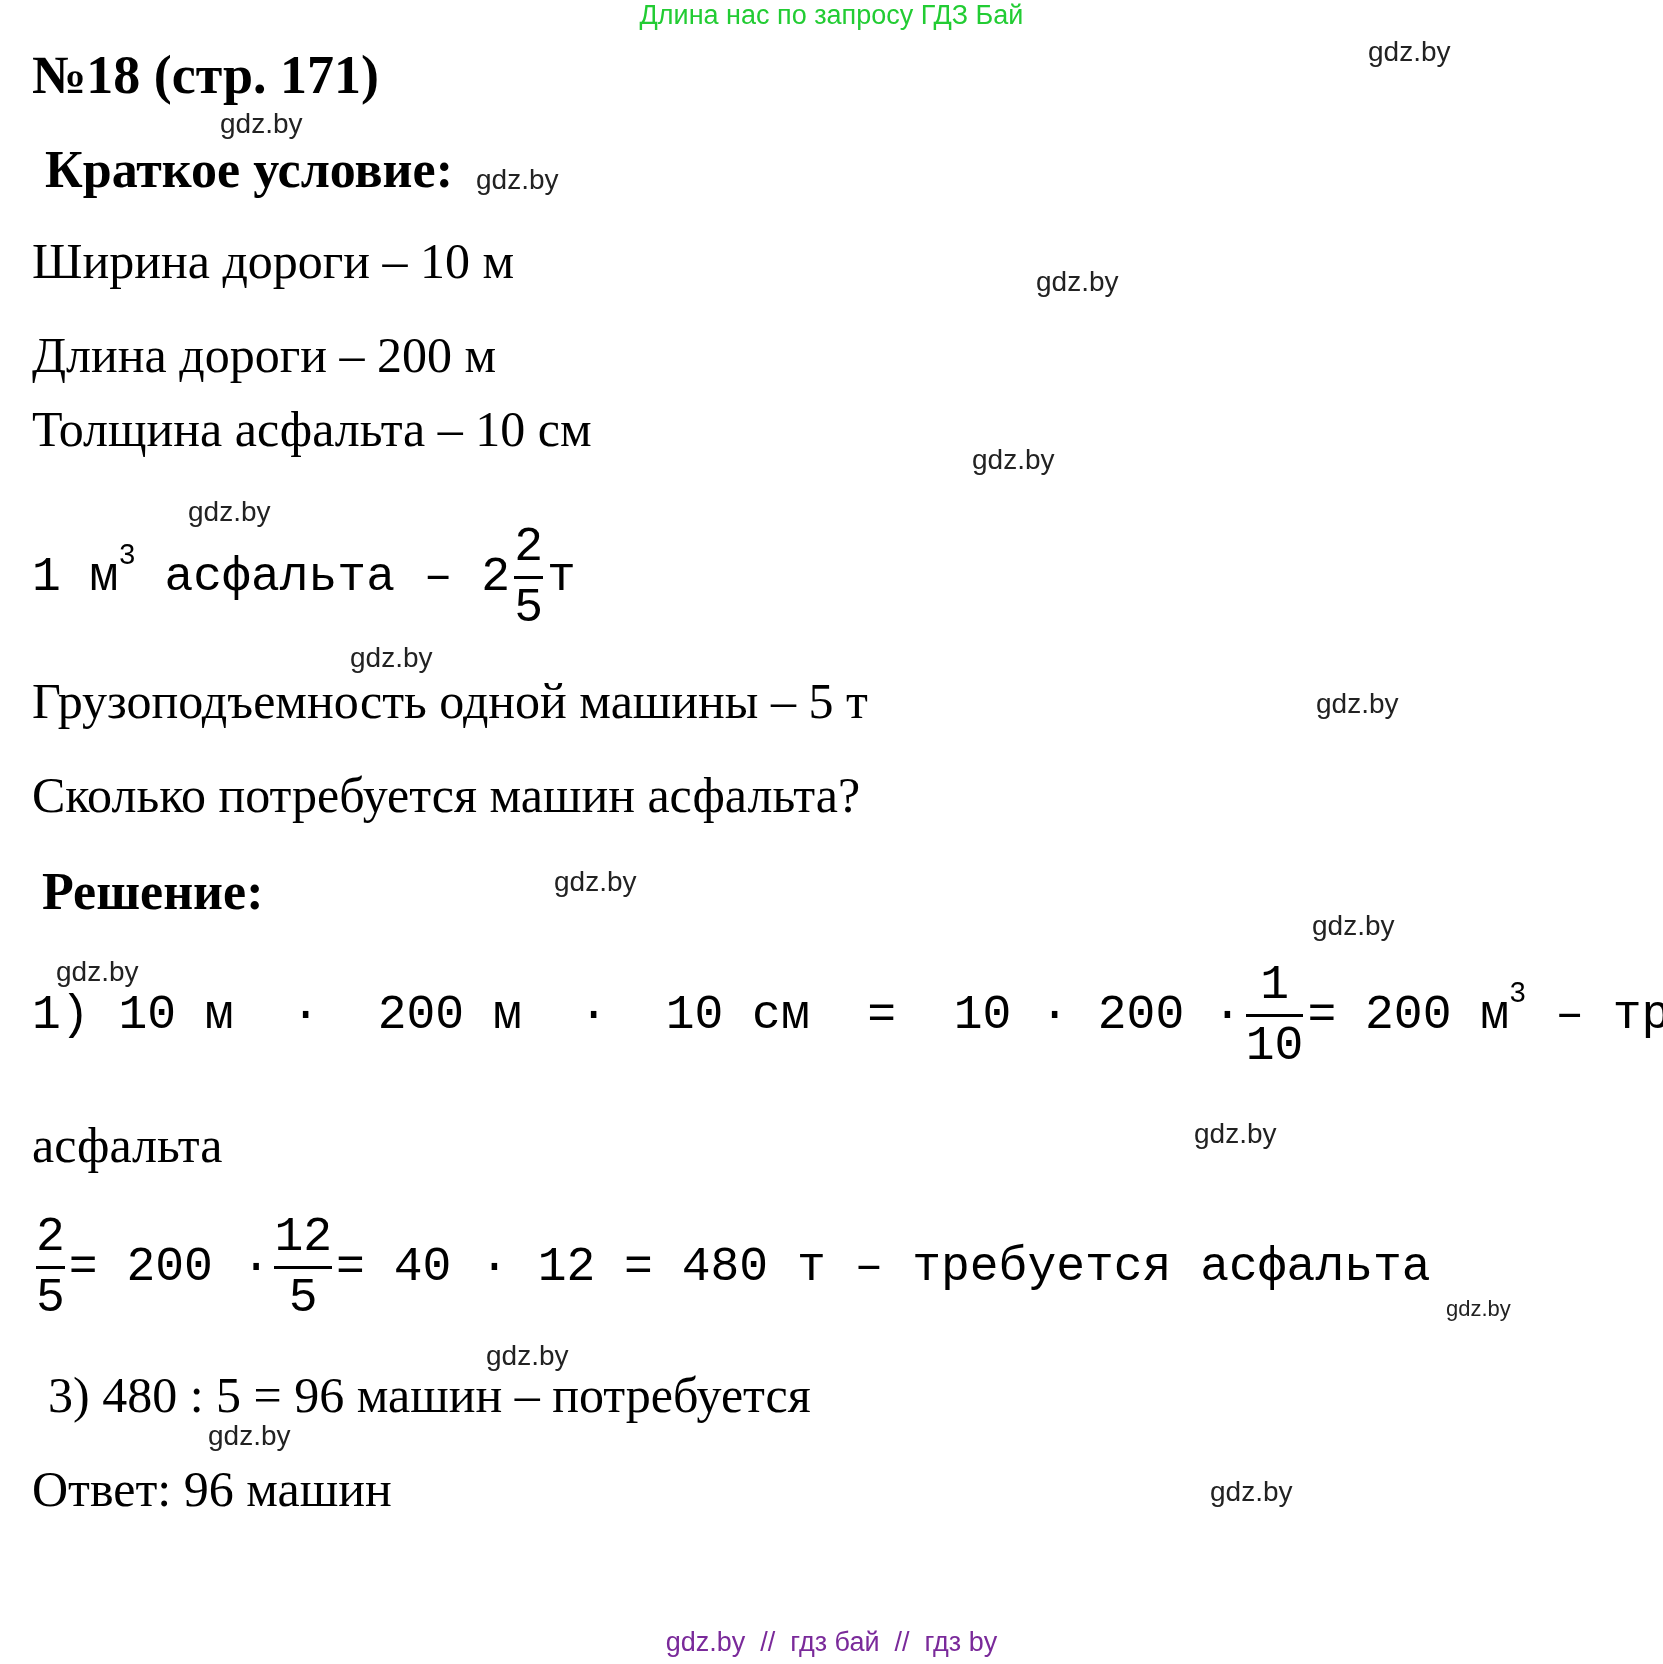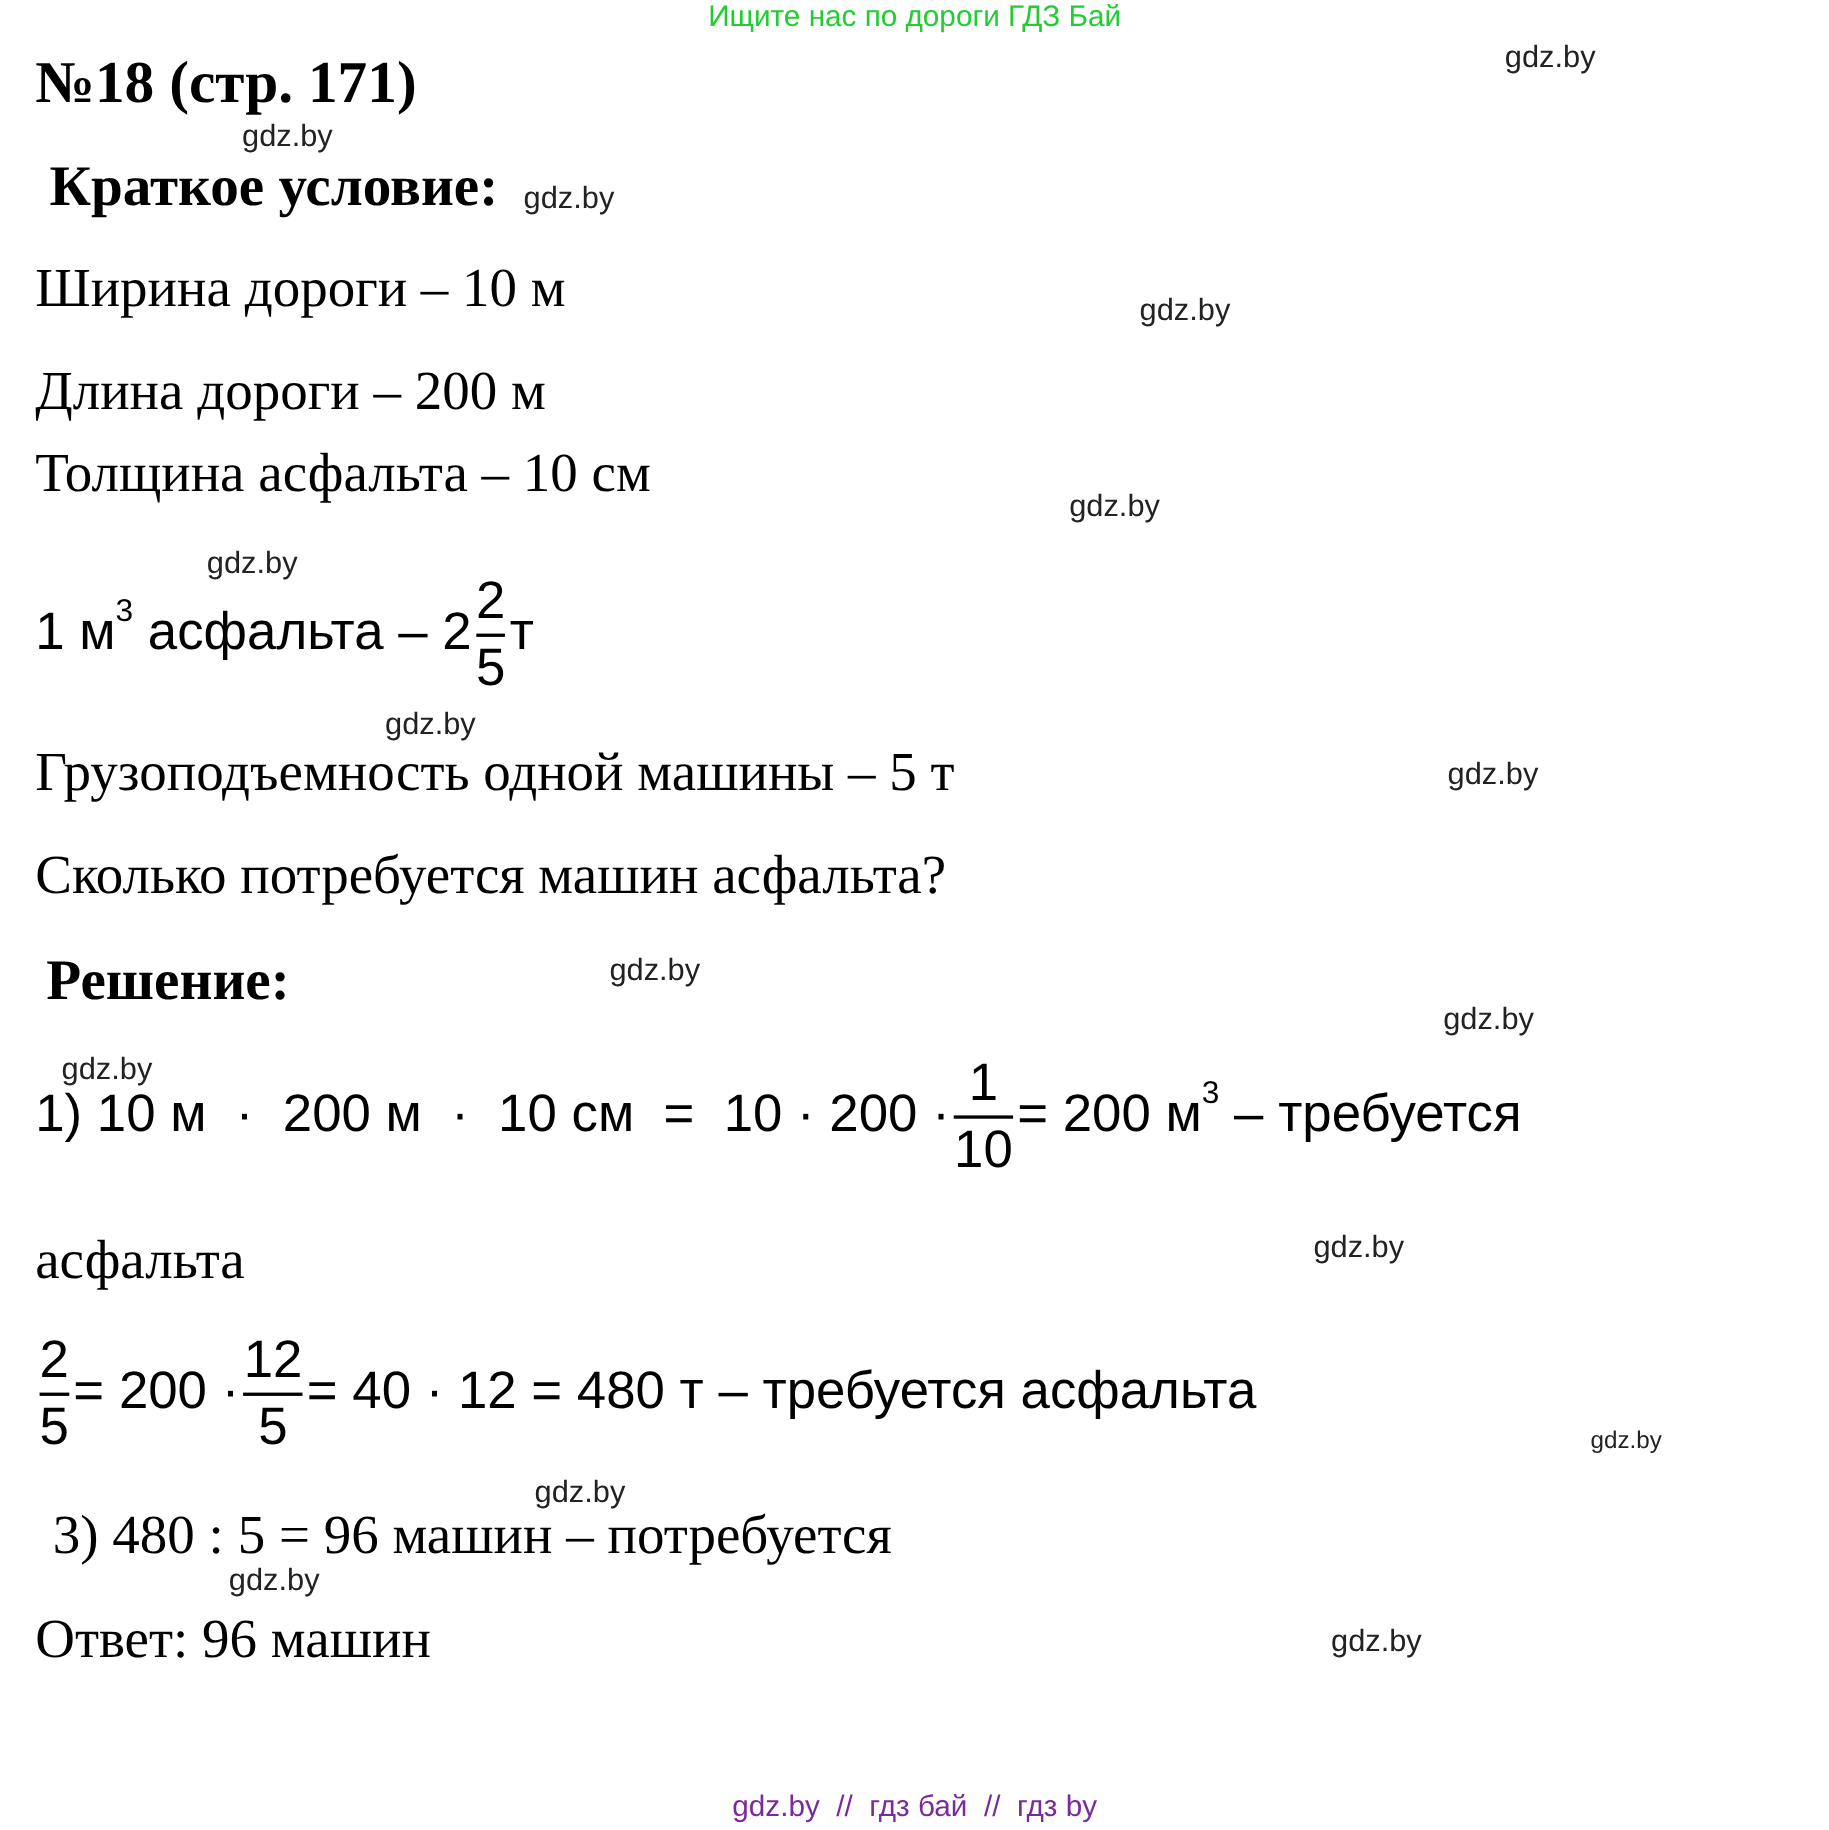--- a/index.html
+++ b/index.html
@@ -4,31 +4,31 @@
 <style>
   html, body { margin:0; padding:0; background:#ffffff; }
   body { width:1663px; height:1664px; position:relative; overflow:hidden; color:#000; font-family:"Liberation Serif","DejaVu Serif",serif; }
   .abs { position:absolute; white-space:nowrap; }
   .top-banner { top:0; left:0; width:1663px; text-align:center; font-family:"Liberation Sans","DejaVu Sans",sans-serif; font-size:27px; color:#22cc33; line-height:30px; }
   .wm { font-family:"Liberation Sans","DejaVu Sans",sans-serif; font-size:28px; color:#222; }
   .wm-small { font-size:22px; }
   .h1 { font-weight:bold; font-size:54px; }
   .h2 { font-weight:bold; font-size:52px; }
   .line { font-size:50px; }
-  .math { font-family:Liberation Sans, sans-serif; font-size:48px; }
+  .math { font-family:Liberation Mono, monospace; font-size:48px; }
   .frac { display:inline-block; vertical-align:middle; text-align:center; margin:0 4px; }
   .frac .num, .frac .den { display:block; line-height:58px; }
   .frac .bar { display:block; border-top:3px solid #000; }
   .footer { bottom:6px; left:0; width:1663px; text-align:center; font-family:"Liberation Sans","DejaVu Sans",sans-serif; font-size:27px; color:#7a2a9a; }
   sup { font-size:0.6em; vertical-align:0.9em; line-height:0; }
 </style>
 </head>
 <body>
 
-<div class="abs top-banner">Ищите нас по дороги ГДЗ Бай</div>
+<div class="abs top-banner">Длина нас по запросу ГДЗ Бай</div>
 
 <div class="abs h1" style="left:32px;top:44px;">№18 (стр. 171)</div>
 <div class="abs h2" style="left:32px;top:140px;margin-left:13px;">Краткое условие:</div>
 
 <div class="abs line" style="left:32px;top:232px;">Ширина дороги – 10 м</div>
 <div class="abs line" style="left:32px;top:326px;">Длина дороги – 200 м</div>
 <div class="abs line" style="left:32px;top:400px;">Толщина асфальта – 10 см</div>
 
 <div class="abs math" style="left:32px;top:518px;">
   <span>1 м</span><sup>3</sup><span> асфальта – 2</span><span class="frac"><span class="num">2</span><span class="bar"></span><span class="den">5</span></span><span>т</span>

